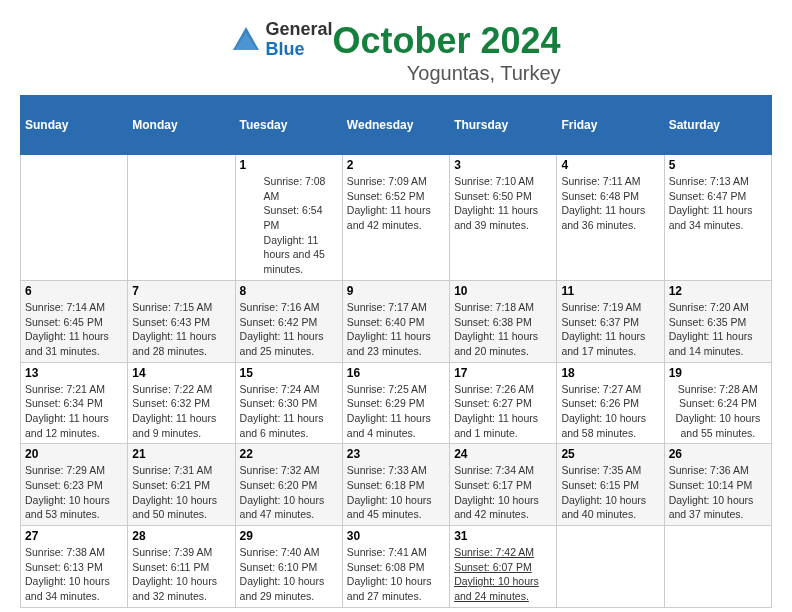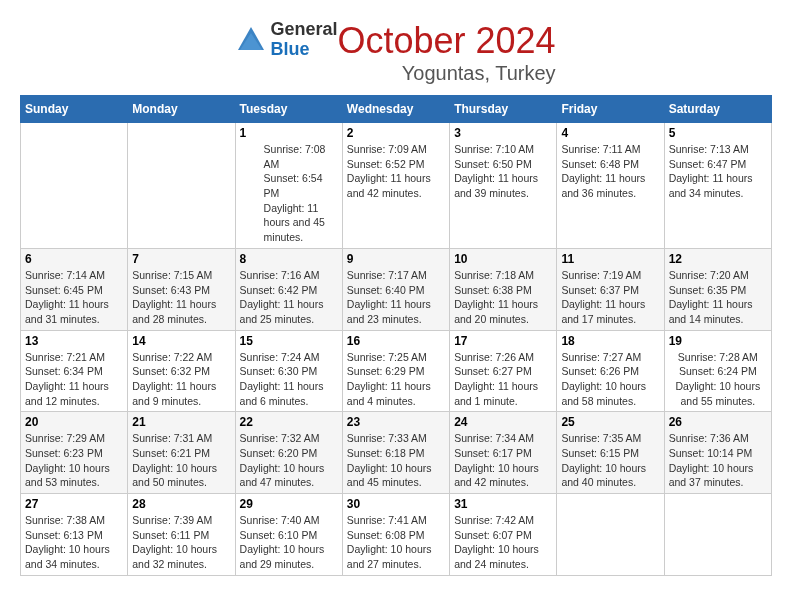--- a/index.html
+++ b/index.html
@@ -38,36 +38,36 @@
     .logo-icon {
       width: 30px;
       height: 30px;
       margin-right: 4px;
     }
     .title-block {
       text-align: right;
     }
     .month-title {
       font-size: 36px;
-      font-weight: normal;
-      color: #b91c1c;
+      font-weight: bold;
+      color: #15803d;
     }
     .location-title {
       font-size: 20px;
       color: #555;
     }
     .calendar {
       width: 100%;
       border-collapse: collapse;
       font-size: 11px;
     }
     .calendar th {
       background: #2b6cb0;
       color: #fff;
-      padding: 6px 4px;
+      padding: 22px 4px;
       text-align: left;
       font-size: 12px;
       border: 1px solid #2b6cb0;
     }
     .calendar td {
       border: 1px solid #ccc;
       vertical-align: top;
       padding: 3px 4px;
       height: 80px;
       width: 107px;
@@ -309,21 +309,21 @@
 Daylight: 10 hours and 29 minutes.</div>
         </td>
         <td>
           <div class="day-number">30</div>
           <div class="day-info" style="white-space: pre-line;">Sunrise: 7:41 AM
 Sunset: 6:08 PM
 Daylight: 10 hours and 27 minutes.</div>
         </td>
         <td>
           <div class="day-number">31</div>
-          <div class="day-info" style="white-space: pre-line;">Sunrise: 7:42 AM
+          <div class="day-info" style="white-space: pre-line; text-decoration: underline;">Sunrise: 7:42 AM
 Sunset: 6:07 PM
 Daylight: 10 hours and 24 minutes.</div>
         </td>
         <td class="empty-cell"></td>
         <td class="empty-cell"></td>
       </tr>
     </tbody>
 </table>
 
 </body></html>

